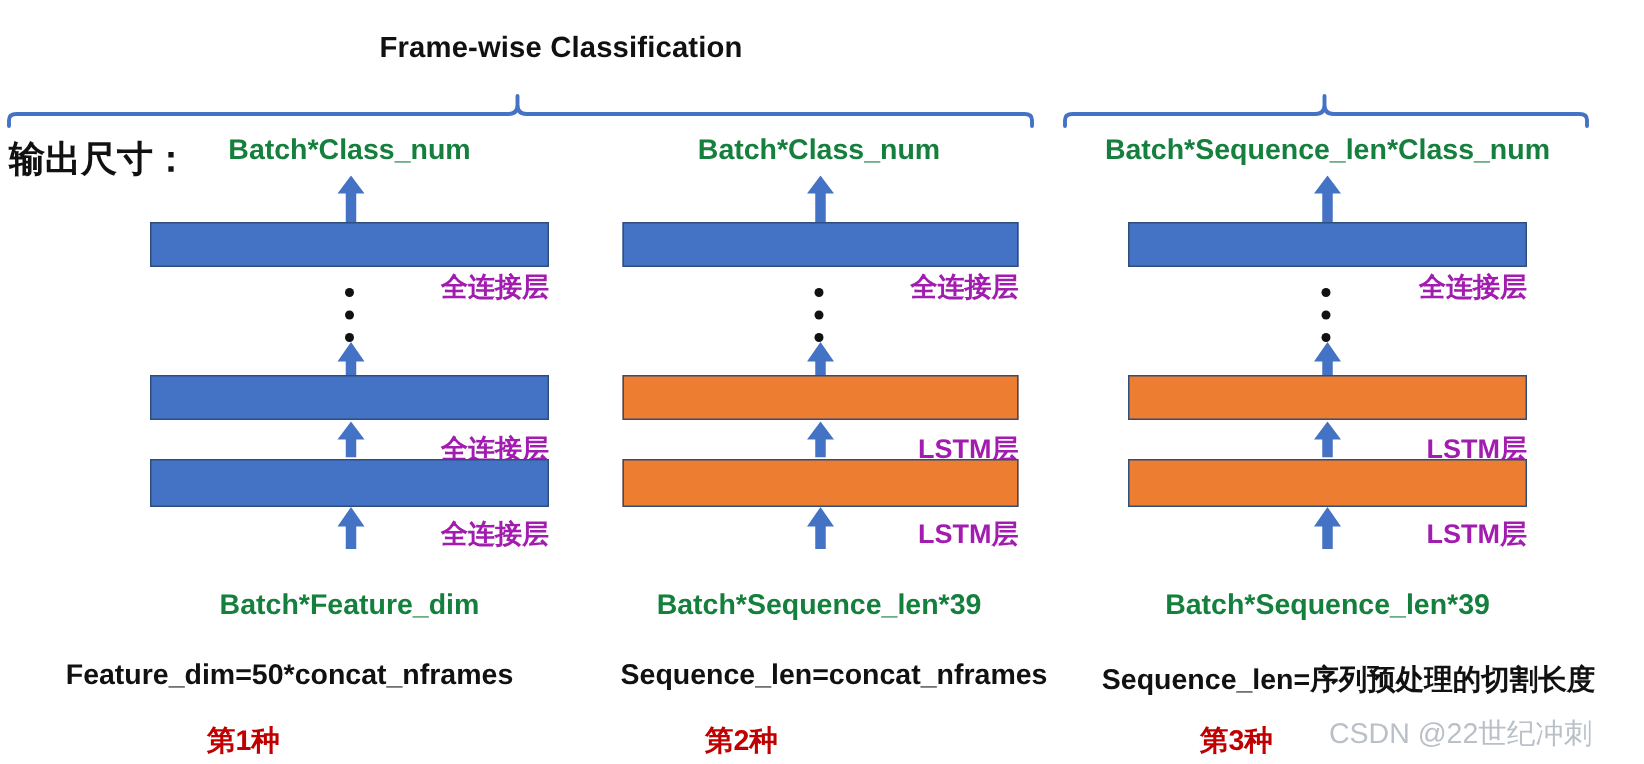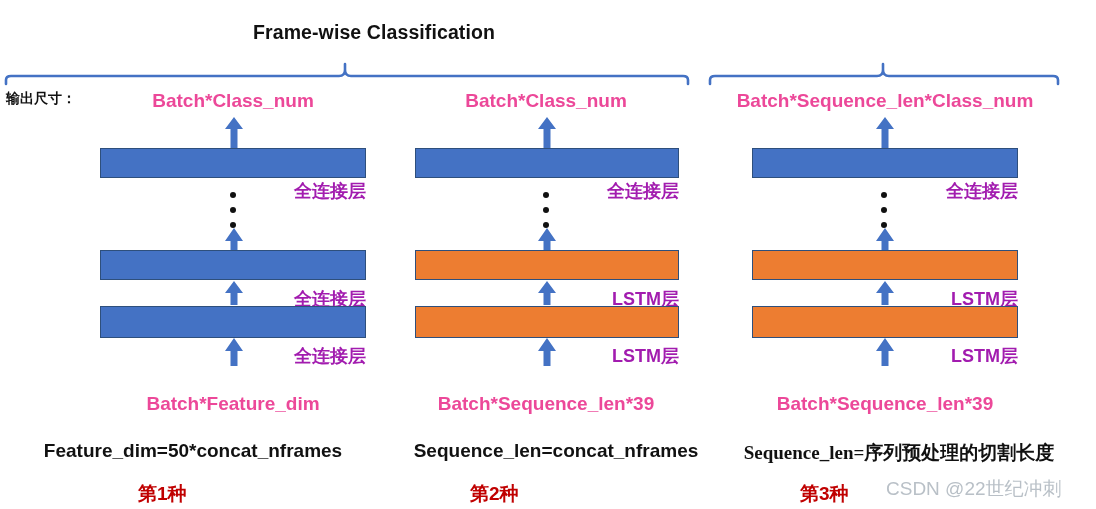--- a/index.html
+++ b/index.html
@@ -15,24 +15,24 @@
     position:absolute;font-size:19.5px;font-weight:bold;color:#111;
     white-space:nowrap;letter-spacing:.1px;
   }
 
   
   .brace{position:absolute;}
   .brace svg{display:block;overflow:visible;}
 
   
   .row-label{
-    position:absolute;font-size:14px;font-weight:bold;color:#111;white-space:nowrap;
+    position:absolute;font-size:24px;font-weight:bold;color:#111;white-space:nowrap;
   }
   .dim-text{
-    position:absolute;font-size:19px;font-weight:bold;color:#ec4899;
+    position:absolute;font-size:19px;font-weight:bold;color:#15803d;
     white-space:nowrap;text-align:center;
   }
   .formula-text{
     position:absolute;font-size:19px;font-weight:bold;color:#111;
     white-space:nowrap;text-align:center;
   }
   .kind-text{
     position:absolute;font-size:19px;font-weight:bold;color:#C00000;
     white-space:nowrap;text-align:left;
   }
@@ -208,21 +208,21 @@
     </svg>
   </div>
 
 
   <div class="dim-text" style="left:93px;top:393px;width:280px;">Batch*Feature_dim</div>
   <div class="dim-text" style="left:406px;top:393px;width:280px;">Batch*Sequence_len*39</div>
   <div class="dim-text" style="left:745px;top:393px;width:280px;">Batch*Sequence_len*39</div>
 
   <div class="formula-text" style="left:18px;top:440px;width:350px;">Feature_dim=50*concat_nframes</div>
   <div class="formula-text" style="left:391px;top:440px;width:330px;">Sequence_len=concat_nframes</div>
-  <div class="formula-text" style="left:712px;top:440px;width:374px;font-family:Liberation Serif, serif;">Sequence_len=序列预处理的切割长度</div>
+  <div class="formula-text" style="left:712px;top:440px;width:374px;">Sequence_len=序列预处理的切割长度</div>
 
   <div class="kind-text" style="left:138px;top:481px;width:150px;">第1种</div>
   <div class="kind-text" style="left:470px;top:481px;width:150px;">第2种</div>
   <div class="kind-text" style="left:800px;top:481px;width:150px;">第3种</div>
 
   <div class="watermark" style="left:886px;top:476px;">CSDN @22世纪冲刺</div>
 
 </div>
 
 </body></html>

